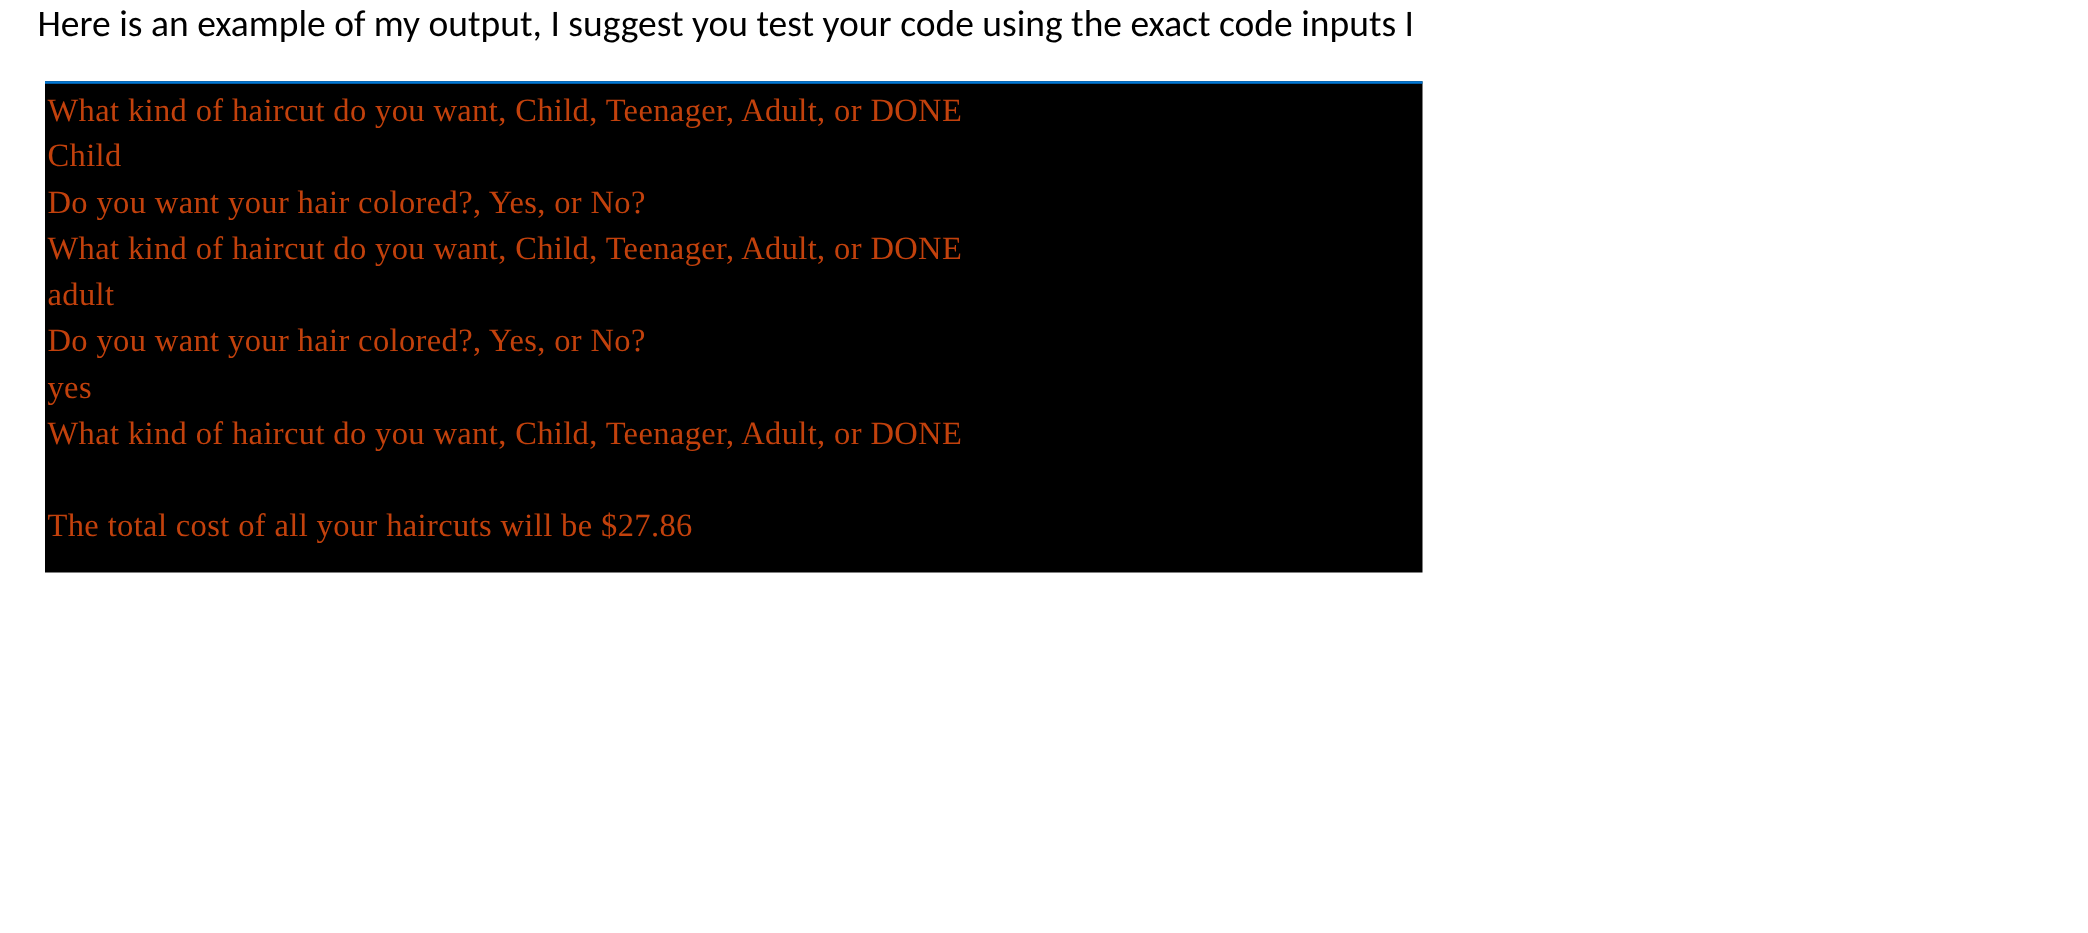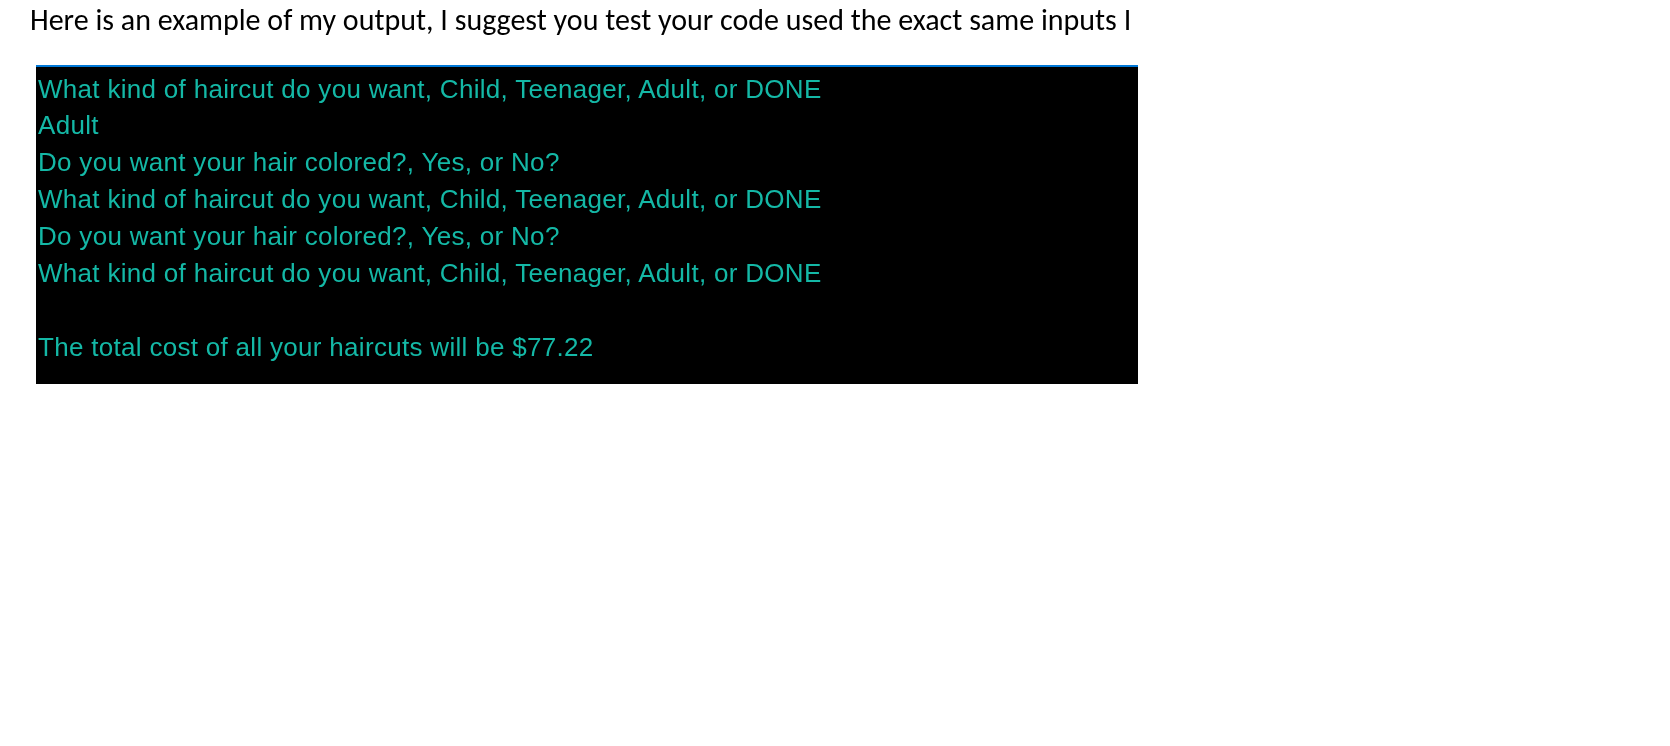--- a/index.html
+++ b/index.html
@@ -21,42 +21,44 @@
       line-height: 1.35;
     }
     .console-window {
       margin-left: 36px;
       width: 1102px;
       background: #000;
       border-top: 2px solid #0078d7;
       padding: 4px 2px 18px 2px;
     }
     .console-line {
-      font-family: Liberation Sans, sans-serif;
+      font-family: Liberation Serif, serif;
       font-size: 26px;
-      color: #14b8a6;
+      color: #c2410c;
       white-space: pre;
       line-height: 1.42;
       letter-spacing: 0.3px;
     }
     .console-blank {
       font-family: Consolas, "Courier New", monospace;
       font-size: 26px;
       line-height: 1.42;
     }
   </style>
 </head>
 <body>
 
 <div class="instruction-text">
-  <span>Here is an example of my output, I suggest you test your code used the exact same inputs I</span><br>
+  <span>Here is an example of my output, I suggest you test your code using the exact code inputs I</span><br>
 </div>
 
 <div class="console-window">
   <div class="console-line">What kind of haircut do you want, Child, Teenager, Adult, or DONE</div>
-  <div class="console-line">Adult</div>
+  <div class="console-line">Child</div>
   <div class="console-line">Do you want your hair colored?, Yes, or No?</div>
   <div class="console-line">What kind of haircut do you want, Child, Teenager, Adult, or DONE</div>
+  <div class="console-line">adult</div>
   <div class="console-line">Do you want your hair colored?, Yes, or No?</div>
+  <div class="console-line">yes</div>
   <div class="console-line">What kind of haircut do you want, Child, Teenager, Adult, or DONE</div>
   <div class="console-blank">&nbsp;</div>
-  <div class="console-line">The total cost of all your haircuts will be $77.22</div>
+  <div class="console-line">The total cost of all your haircuts will be $27.86</div>
 </div>
 
 </body></html>

